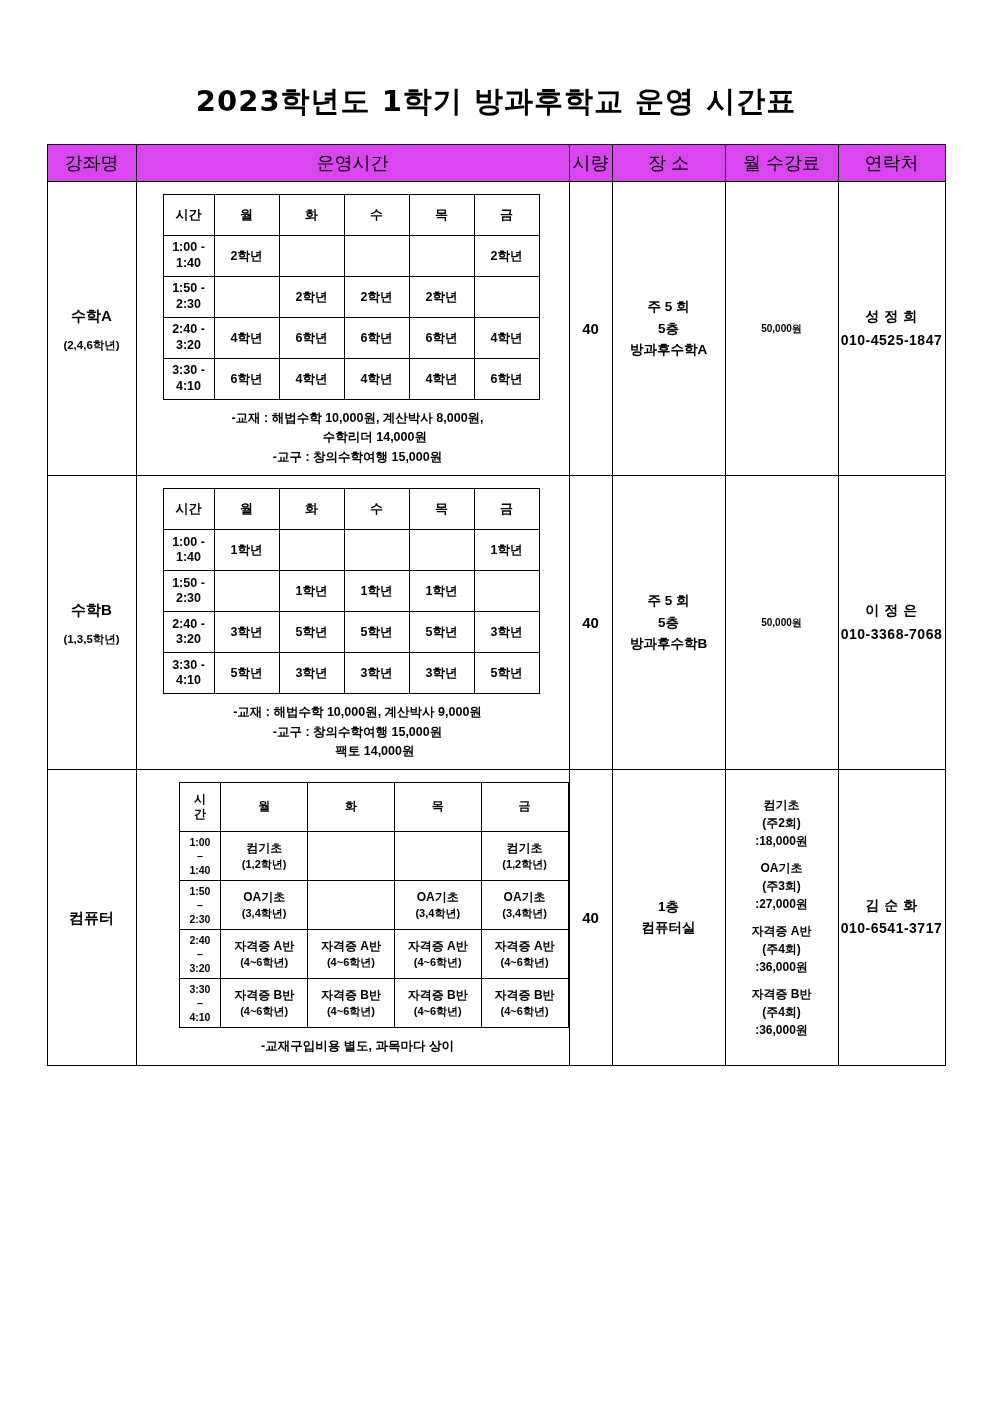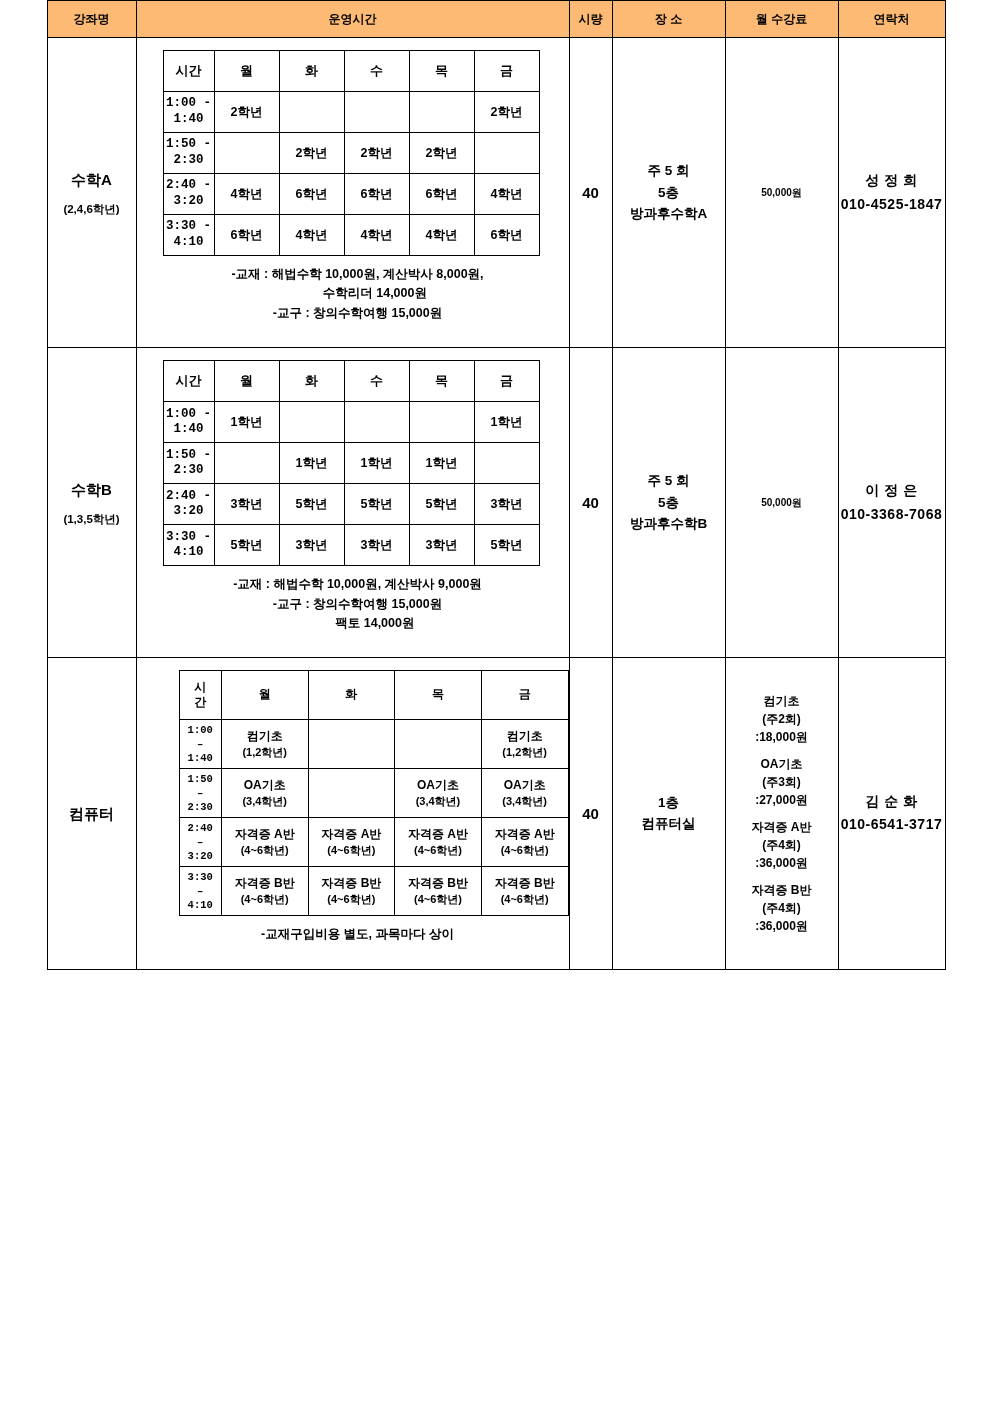--- a/index.html
+++ b/index.html
@@ -37,23 +37,23 @@
     table-layout: fixed;
   }
   table.main > thead > tr > th,
   table.main > tbody > tr > td {
     border: 1.5px solid #000;
     vertical-align: middle;
     text-align: center;
   }
   table.main > thead > tr > th {
     height: 34px;
-    font-size: 12px;
-    font-weight: bold;
-    background: #fdba74;
+    font-size: 18px;
+    font-weight: normal;
+    background: #d946ef;
   }
   .col-name { width: 86px; }
   .col-time { width: 430px; }
   .col-cap  { width: 40px; }
   .col-place{ width: 110px; }
   .col-fee  { width: 110px; }
   .col-contact { width: 104px; }
 
   td.course-name {
     font-size: 15px;
@@ -65,21 +65,21 @@
     font-size: 11.5px;
     font-weight: bold;
     margin-top: 11px;
   }
   td.cap { font-size: 15px; font-weight: bold; }
   td.place { font-size: 13.5px; font-weight: bold; line-height: 1.6; }
   td.fee { font-size: 10px; font-weight: bold; }
   td.contact { font-size: 14px; font-weight: bold; line-height: 1.7; letter-spacing: .5px; }
 
   td.schedule-cell {
-    padding: 12px 0 24px 8px;
+    padding: 12px 0 8px 8px;
     text-align: left;
     margin-left: 32px;
   }
 
   table.inner {
     border-collapse: collapse;
     margin: 0 0 0 18px;
     table-layout: fixed;
   }
   table.inner td, table.inner th {
@@ -90,21 +90,20 @@
     font-weight: bold;
     height: 38px;
   }
   table.inner th { font-size: 13px; }
   .ih-time { width: 48px; }
   .ih-day  { width: 62px; }
   td.timelabel {
     font-size: 10.5px;
     line-height: 1.25;
     font-weight: bold;
-    font-family: Liberation Mono, monospace;
   }
   .notes {
     margin: 9px 0 0 2px;
     font-size: 12.5px;
     font-weight: bold;
     line-height: 1.55;
   }
   .notes .line { white-space: pre; }
 
   
@@ -125,20 +124,21 @@
     padding: 4px 2px;
   }
   td.fee.multi .blk { margin-bottom: 9px; }
   td.fee.multi .blk:last-child { margin-bottom: 0; }
 </style>
 </head>
 <body>
 
 <div class="page">
 
+  <div class="doc-title">2023학년도 1학기 방과후학교 운영 시간표</div>
 
   <table class="main">
     <thead>
       <tr>
         <th class="col-name">강좌명</th>
         <th class="col-time">운영시간</th>
         <th class="col-cap">시량</th>
         <th class="col-place">장 소</th>
         <th class="col-fee">월 수강료</th>
         <th class="col-contact">연락처</th>

